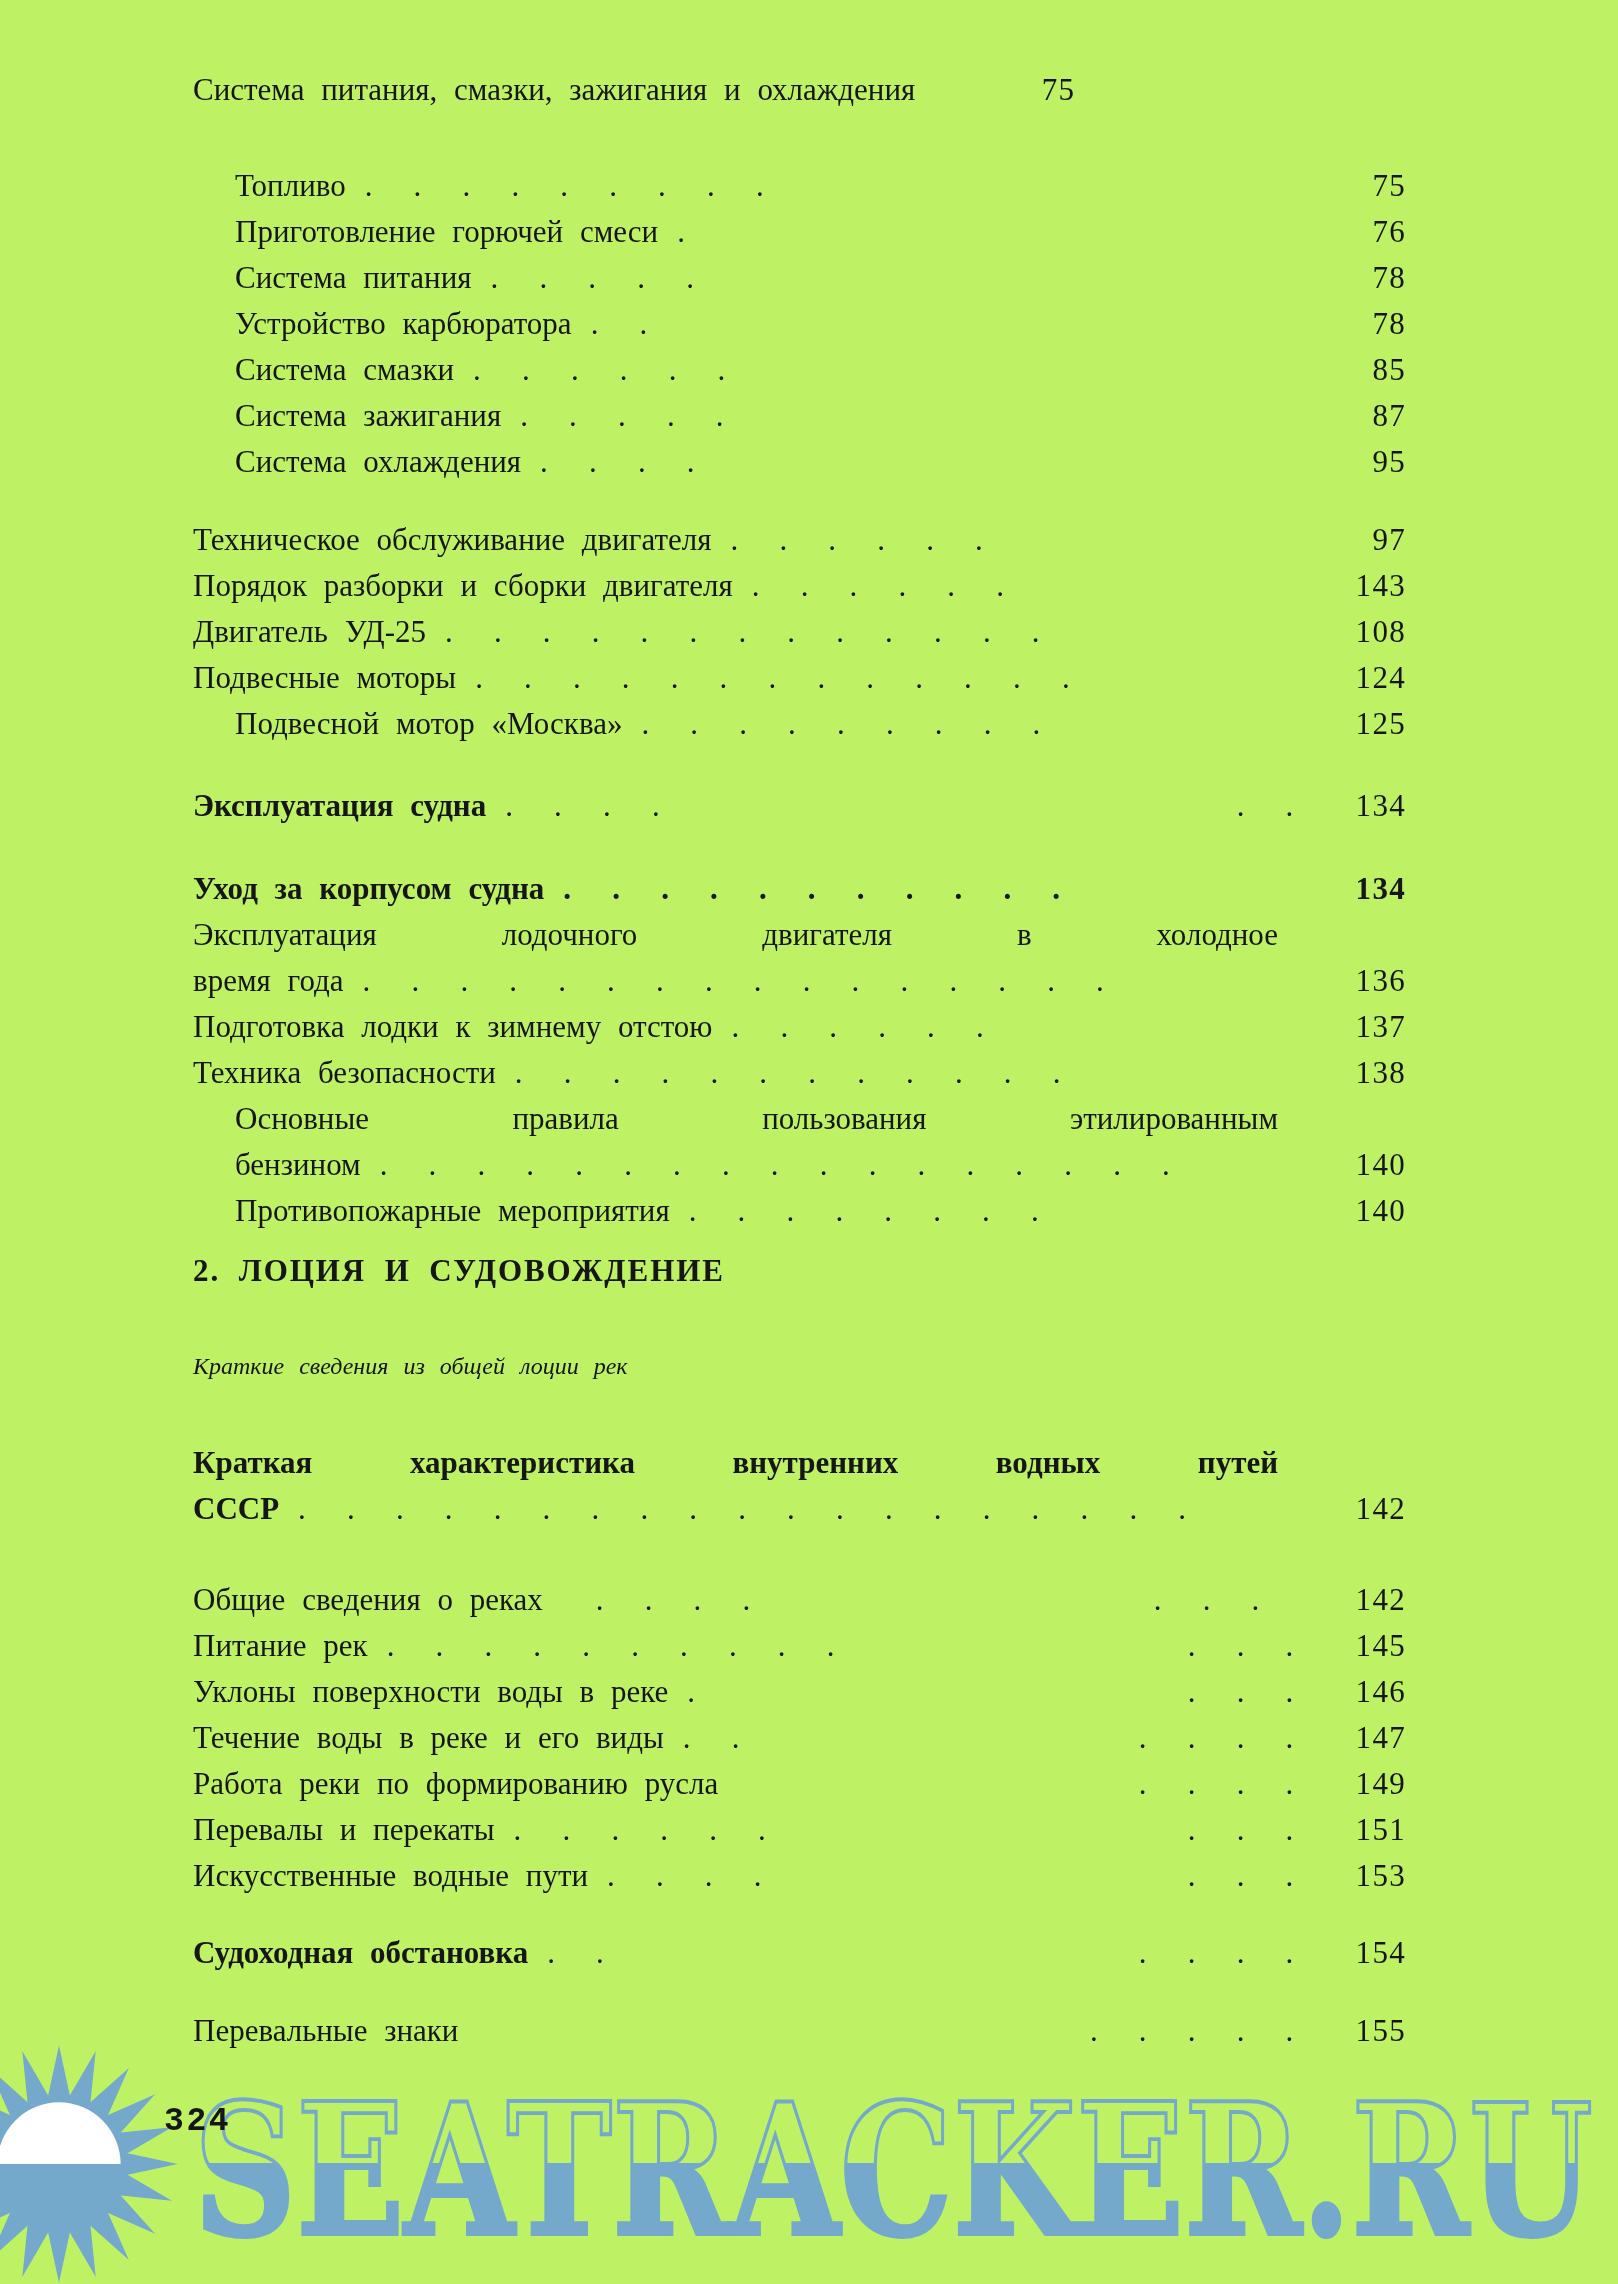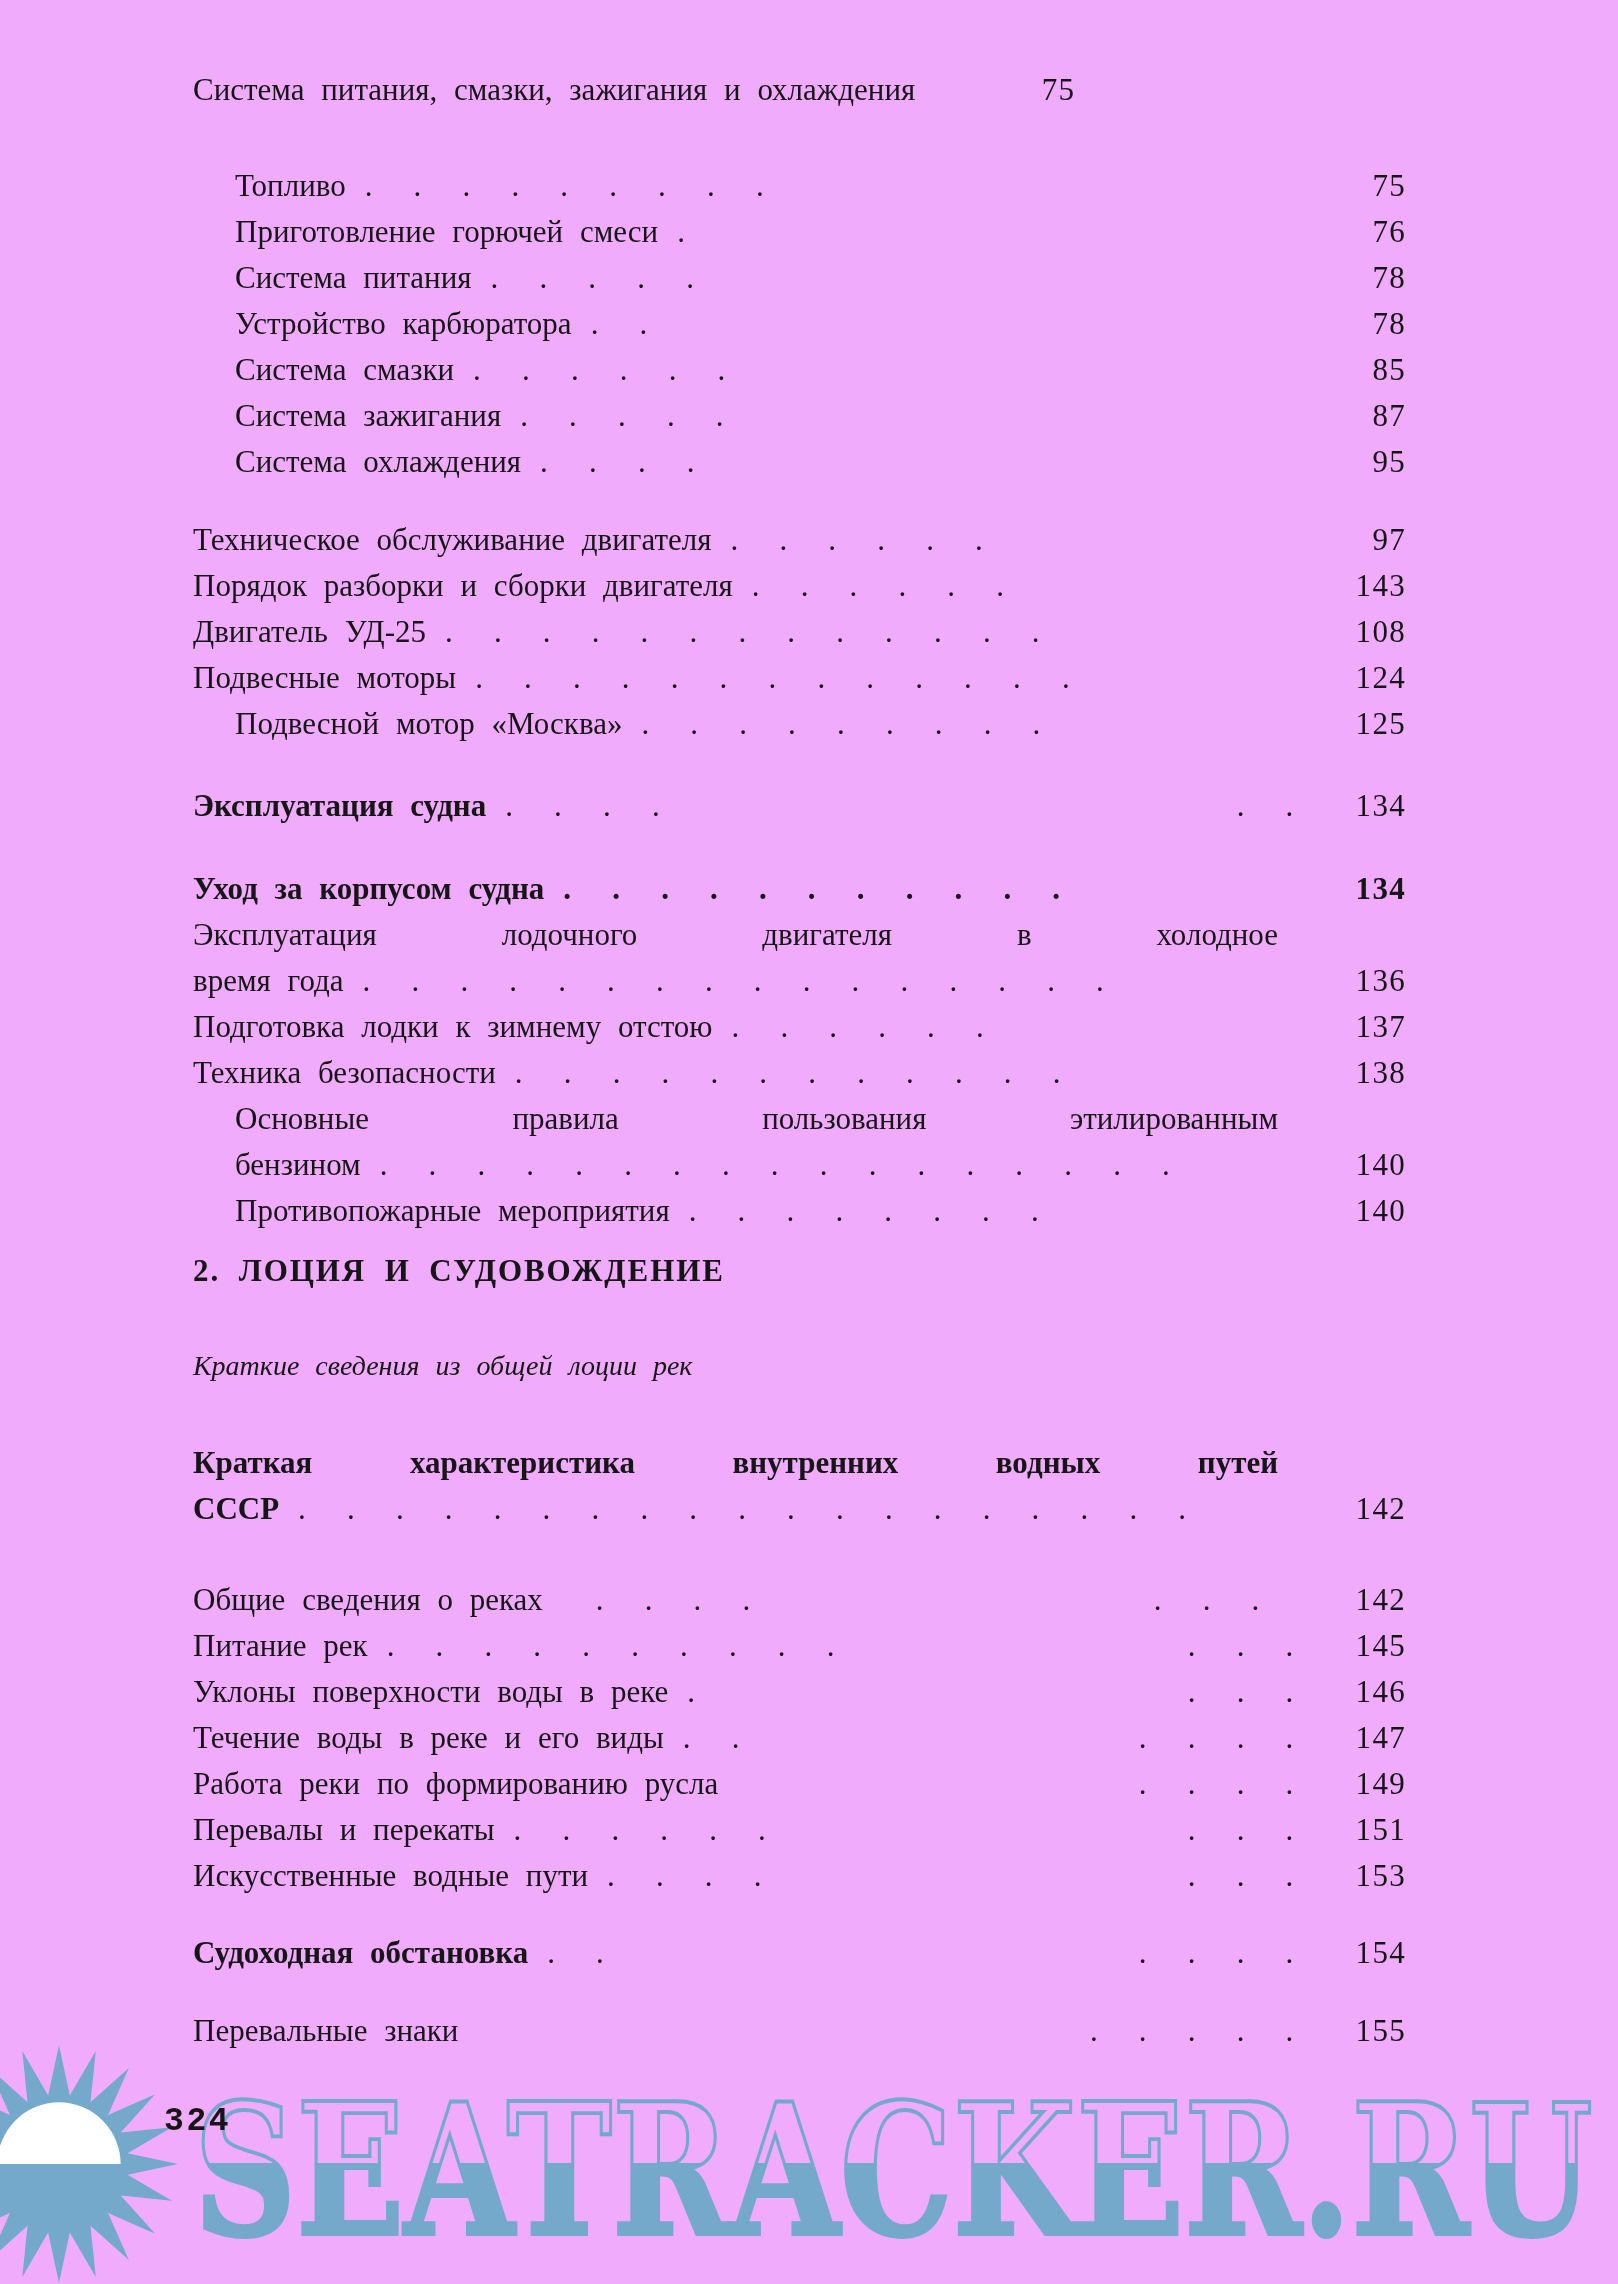--- a/index.html
+++ b/index.html
@@ -1,19 +1,19 @@
 <!DOCTYPE html>
 <html lang="ru" style="font-size:10.3px"><head>
 <meta charset="utf-8">
 <style>
   html,body{margin:0;padding:0;background:#ffffff;}
   .page{
     position:relative;
     width:1619px;height:2284px;
-    background:#f0abfc;
+    background:#bef264;
     overflow:hidden;
     font-family:"Liberation Serif","DejaVu Serif",serif;
     color:#161616;
   }
   .toc{
     position:absolute;left:193px;top:67px;width:1213px;
   }
   .row{
     display:flex;align-items:baseline;
     font-size:31px;line-height:46px;
@@ -32,21 +32,21 @@
     text-align:justify;text-align-last:justify;
   }
   .row.ind .just{width:1043px;}
   .just.jb{font-weight:bold;}
   .hjust{
     flex:1 1 auto;white-space:normal;word-spacing:normal;
     text-align:justify;text-align-last:justify;
     padding-right:64px;
   }
   .sect{font-weight:bold;letter-spacing:1.9px;white-space:pre;}
-  .ital{font-style:italic;font-size:28px;white-space:pre;word-spacing:6.4px;}
+  .ital{font-style:italic;font-size:24px;white-space:pre;word-spacing:6.4px;}
   
   .mt22{margin-top:14px;} .mt48{margin-top:31px;} .mt50{margin-top:32px;}
   .mt56{margin-top:36px;} .mt58{margin-top:37px;font-weight:bold;} .mt70{margin-top:45px;gap:34px;}
   .mt76{margin-top:49px;} .mt78{margin-top:50px;} .mt80{margin-top:51px;}
   
   .folio{
     position:absolute;left:164px;top:2102px;
     font-size:33px;font-weight:bold;line-height:39px;letter-spacing:2.6px;
     z-index:3;
     font-family:Liberation Mono, monospace;

